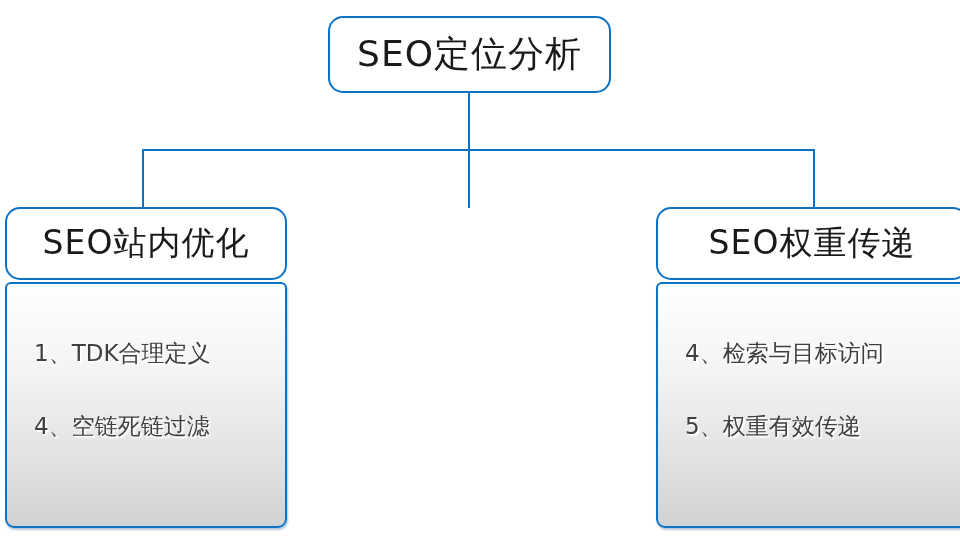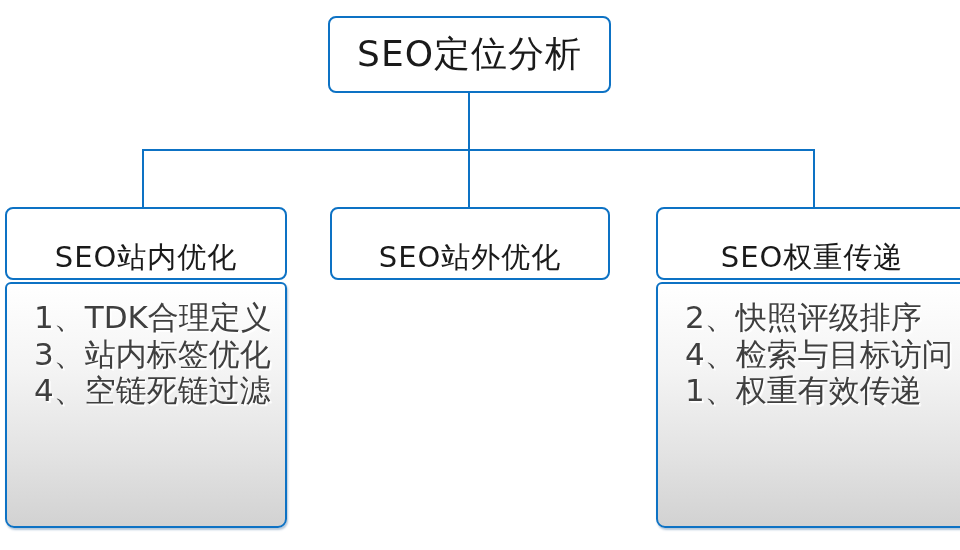--- a/index.html
+++ b/index.html
@@ -13,49 +13,50 @@
     font-family:"DejaVu Sans","Liberation Sans",sans-serif;
     width:960px;height:550px;overflow:hidden;
   }
   .canvas{
     position:relative;width:960px;height:550px;background:#ffffff;
   }
   .node{
     position:absolute;
     background:#ffffff;
     border:2px solid var(--accent);
-    border-radius:8px;
+    border-radius:15px;
     display:flex;align-items:center;justify-content:center;
     color:var(--ink);
   }
   .root-box{
     left:328px;top:16px;width:283px;height:77px;
     font-size:36px;letter-spacing:1px;
   }
   .branch-header{
     top:207px;height:73px;
-    font-size:29px;letter-spacing:1px;align-items:flex-end;
+    font-size:33px;letter-spacing:1px;
   }
   .line{
     position:absolute;background:var(--accent);
   }
   .branch-list{
     position:absolute;top:282px;height:246px;
     border:2px solid var(--accent);
     border-radius:6px 6px 9px 9px;
     background:linear-gradient(180deg,#ffffff 0%,#f4f4f4 35%,#e3e3e3 70%,#d2d2d2 100%);
     box-shadow:1px 2px 2px rgba(90,130,170,0.45);
     padding:15px 8px 0 27px;
   }
   .list-item{
-    font-size:31px;
+    font-size:23px;
     line-height:36.5px;
     color:var(--item-ink);
     text-shadow:1px 1px 0 #ffffff,2px 2px 1px rgba(255,255,255,0.85);
     white-space:nowrap;
+    margin-top:36px;
   }
   
   .col-0{left:5px;width:282px;}
   .col-1{left:330px;width:280px;}
   .col-2{left:656px;width:312px;}
 </style>
 </head>
 <body>
 
 <div class="canvas">
@@ -68,30 +69,25 @@
   <div class="line" style="left:142px;top:149px;width:673px;height:2px;"></div>
   <div class="line" style="left:142px;top:149px;width:2px;height:59px;"></div>
   <div class="line" style="left:468px;top:149px;width:2px;height:59px;"></div>
   <div class="line" style="left:813px;top:149px;width:2px;height:59px;"></div>
 
   <div class="node branch-header col-0">
     <span>SEO站内优化</span>
   </div>
   <div class="branch-list col-0">
     <div class="list-item">1、TDK合理定义</div>
-    <div class="list-item">3、站内标签优化</div>
     <div class="list-item">4、空链死链过滤</div>
   </div>
 
-  <div class="node branch-header col-1">
-    <span>SEO站外优化</span>
-  </div>
 
   <div class="node branch-header col-2">
     <span>SEO权重传递</span>
   </div>
   <div class="branch-list col-2">
-    <div class="list-item">2、快照评级排序</div>
     <div class="list-item">4、检索与目标访问</div>
-    <div class="list-item">1、权重有效传递</div>
+    <div class="list-item">5、权重有效传递</div>
   </div>
 
 </div>
 
 </body></html>

